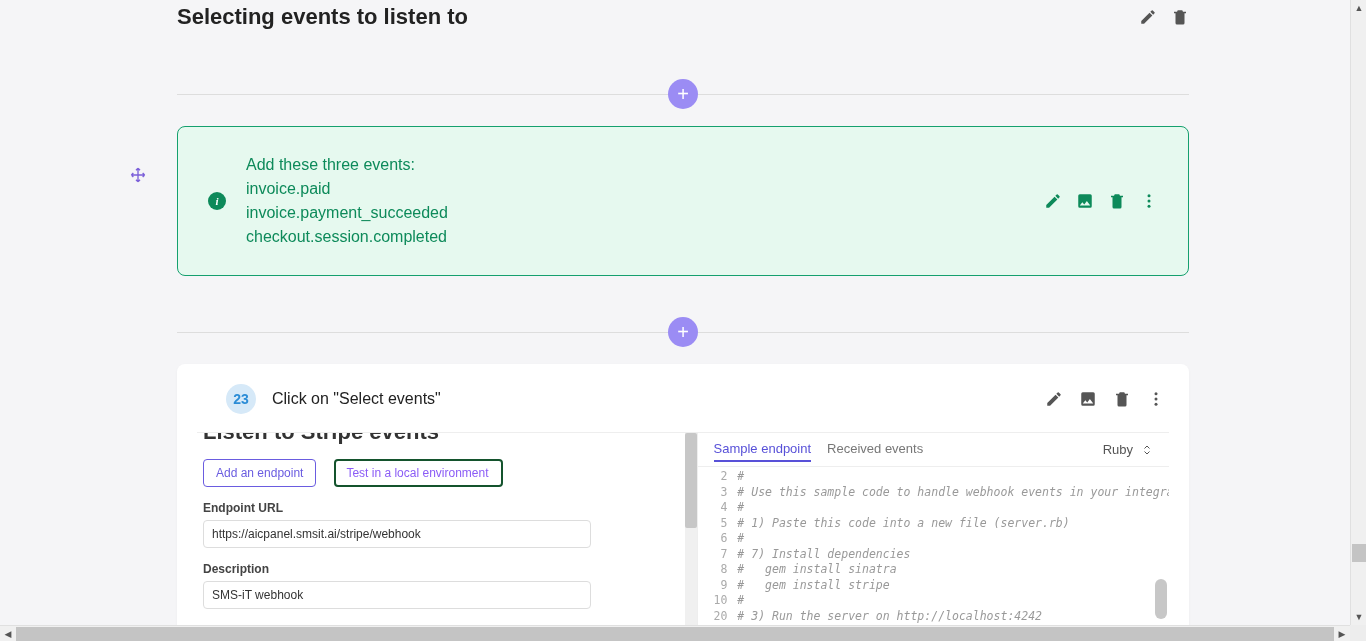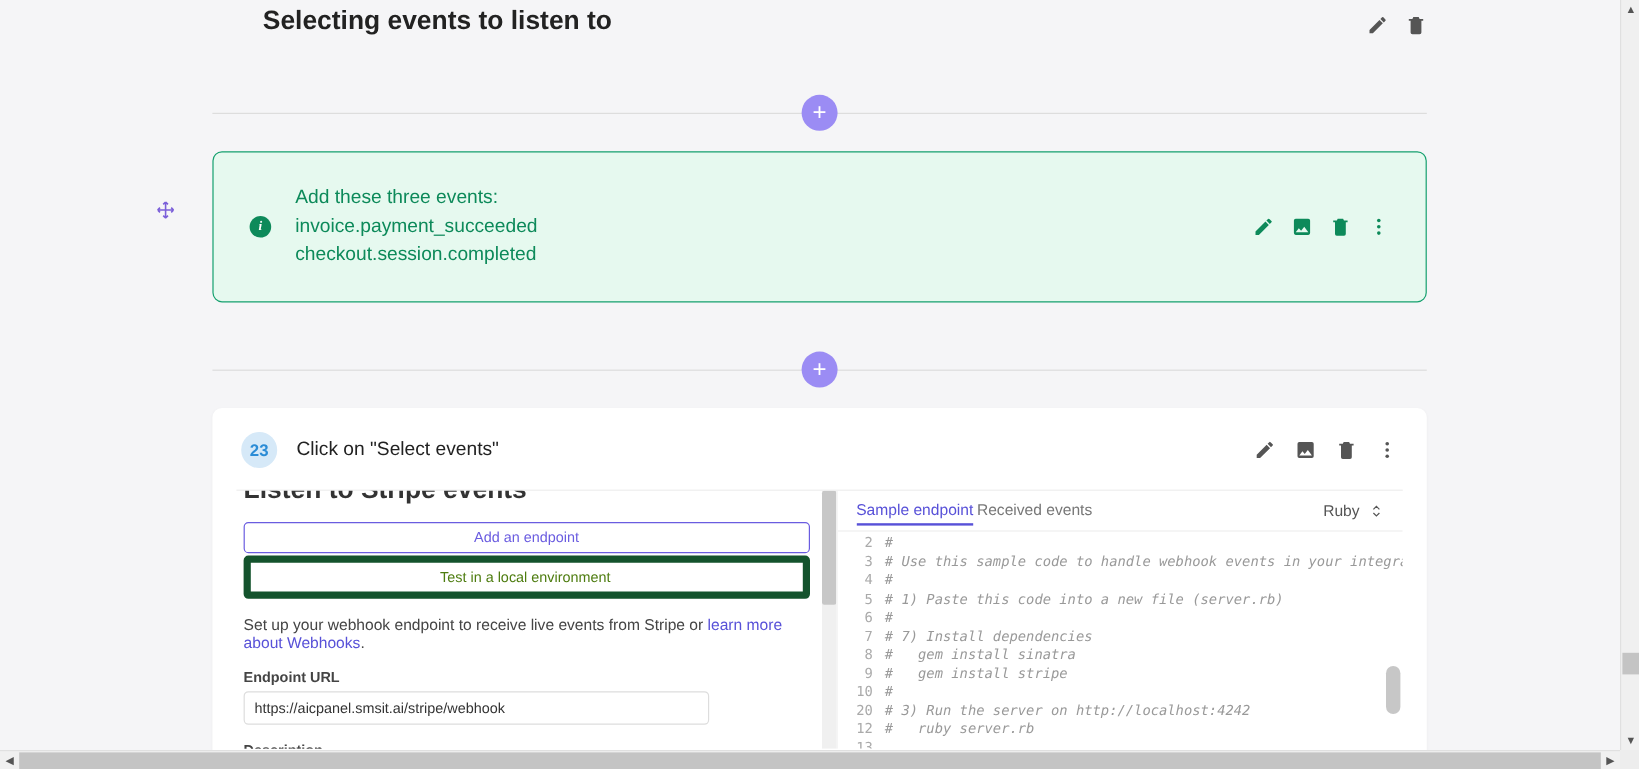--- a/index.html
+++ b/index.html
@@ -13,24 +13,23 @@
       position: relative;
     }
     .content-wrapper {
       width: 1012px;
       margin: 0 auto;
       position: relative;
       padding-top: 4px;
     }
     .section-header {
       display: flex;
-      align-items: flex-end;
+      align-items: center;
       justify-content: space-between;
       padding: 0 0 8px 0;
-      margin-left: 42px;
     }
     .section-title {
       font-size: 22px;
       font-weight: 700;
       color: #222;
     }
     .icon-group {
       display: flex;
       gap: 14px;
       align-items: center;
@@ -128,20 +127,21 @@
     .step-header {
       display: flex;
       align-items: center;
       justify-content: space-between;
       padding: 0 4px 18px 4px;
     }
     .step-left {
       display: flex;
       align-items: center;
       gap: 16px;
+      margin-left: 25px;
     }
     .step-num {
       width: 30px;
       height: 30px;
       border-radius: 50%;
       background: #d6e9f8;
       color: #2b8cd6;
       font-weight: 700;
       font-size: 14px;
       display: flex;
@@ -172,36 +172,35 @@
     .cut-title {
       font-size: 22px;
       font-weight: 700;
       color: #333;
       margin-top: -14px;
       white-space: nowrap;
       overflow: hidden;
     }
     .pill-row {
       display: flex;
-      gap: 2px;
+      gap: 18px;
       margin: 14px 0;
-      flex-direction: column;
     }
     .pill {
       border: 1px solid #6a5ce0;
       color: #6a5ce0;
       background: white;
       border-radius: 4px;
       padding: 5px 12px;
       font-size: 12px;
       cursor: pointer;
     }
     .pill.ghost {
-      border: 6px solid #14532d;
-      color: #4d7c0f;
+      border: 2px solid #14532d;
+      color: #8b5cf6;
       padding-left: 10px;
     }
     .desc-text {
       font-size: 13px;
       color: #444;
       margin-bottom: 2px;
     }
     .desc-text a { color: #5851d8; text-decoration: none; }
     .field-label {
       font-size: 12px;
@@ -243,21 +242,21 @@
     }
     .code-tabs {
       display: flex;
       align-items: center;
       justify-content: space-between;
       padding: 8px 16px;
       border-bottom: 1px solid #eee;
     }
     .code-tabs-left {
       display: flex;
-      gap: 3px;
+      gap: 16px;
     }
     .tab {
       color: #777;
       cursor: pointer;
       font-size: 13px;
     }
     .tab.active {
       color: #5851d8;
       border-bottom: 2px solid #5851d8;
       padding-bottom: 4px;
@@ -399,20 +398,21 @@
 
   <div class="info-box">
     <span class="drag-handle">
       <svg width="16" height="16" viewBox="0 0 24 24" fill="none" stroke="currentColor" stroke-width="2">
           <path d="M12 2v20M2 12h20M12 2l-3 3M12 2l3 3M12 22l-3-3M12 22l3-3M2 12l3-3M2 12l3 3M22 12l-3-3M22 12l-3 3"></path>
         </svg>
     </span>
     <div class="info-dot">i</div>
     <div class="info-text">
       <div>Add these three events:</div>
+      <div>invoice.paid</div>
       <div>invoice.payment_succeeded</div>
       <div>checkout.session.completed</div>
     </div>
     <div class="info-actions">
       <span class="icon-btn">
           <svg viewBox="0 0 24 24" fill="currentColor">
             <path d="M3 17.25V21h3.75L17.81 9.94l-3.75-3.75L3 17.25zM20.71 7.04a1 1 0 0 0 0-1.41l-2.34-2.34a1 1 0 0 0-1.41 0l-1.83 1.83 3.75 3.75 1.83-1.83z"></path>
           </svg>
         </span>
       <span class="icon-btn">
@@ -471,24 +471,20 @@
           </span>
       </div>
     </div>
 
     <div class="screenshot-area">
       <div class="left-panel">
         <div class="cut-title">Listen to Stripe events</div>
         <div class="pill-row">
           <button class="pill">Add an endpoint</button>
           <button class="pill ghost">Test in a local environment</button>
-        </div>
-        <div class="desc-text">
-          <span>Set up your webhook endpoint to receive live events from Stripe or</span>
-          <a href="#">learn more about Webhooks</a>.
         </div>
         <div class="field-label">Endpoint URL</div>
         <input class="field-input" value="https://aicpanel.smsit.ai/stripe/webhook" style="">
         <div class="field-label">Description</div>
         <input class="field-input" value="SMS-iT webhook" style="">
         <div class="left-scroll">
             <div class="left-scroll-thumb"></div>
           </div>
       </div>
 

